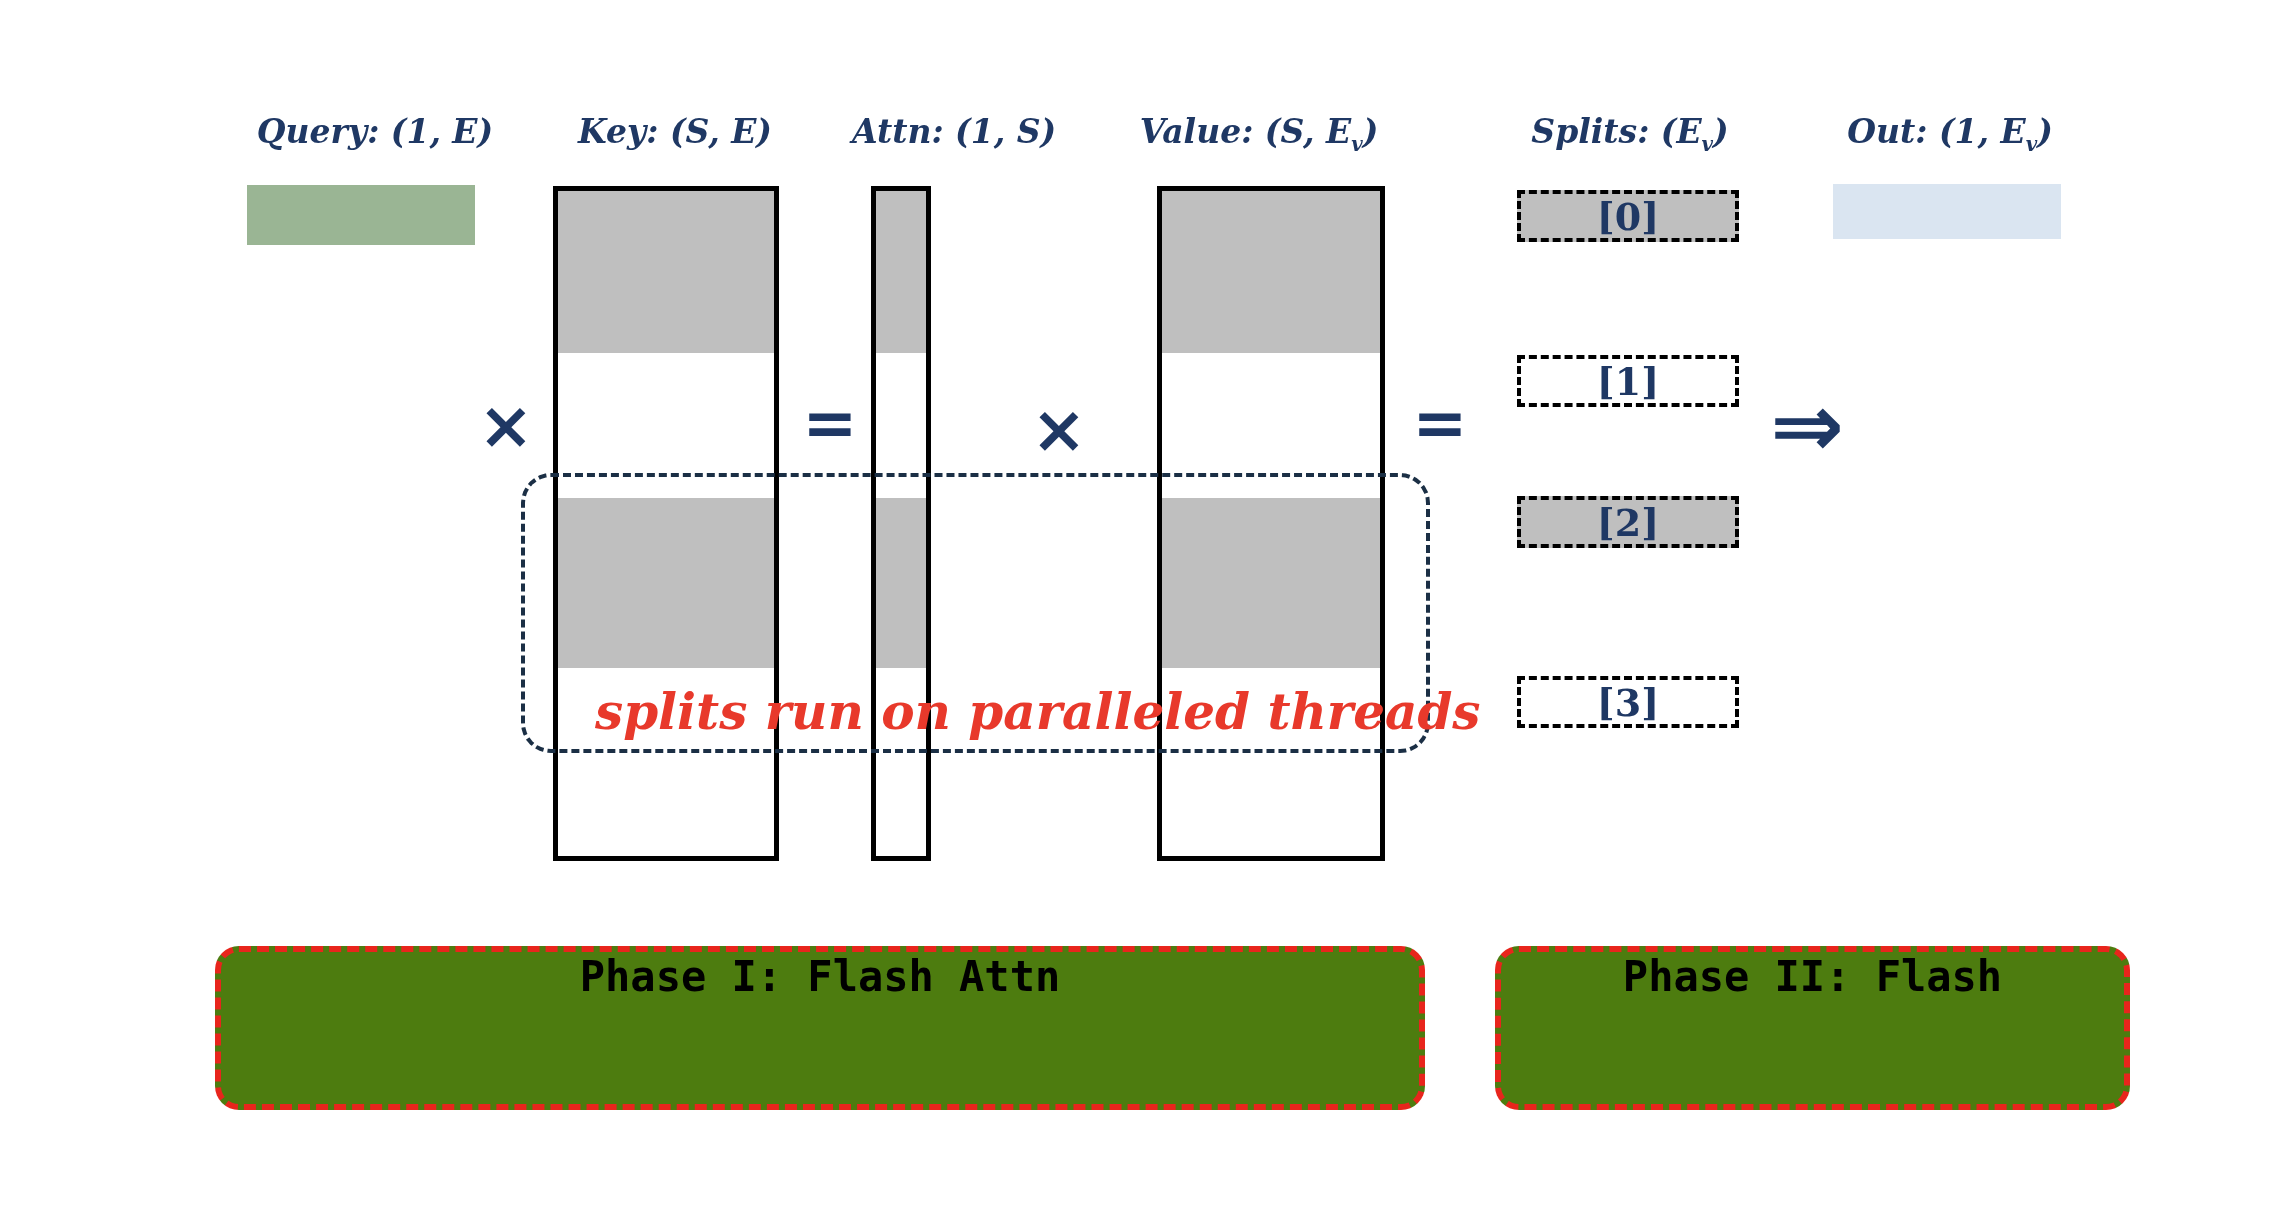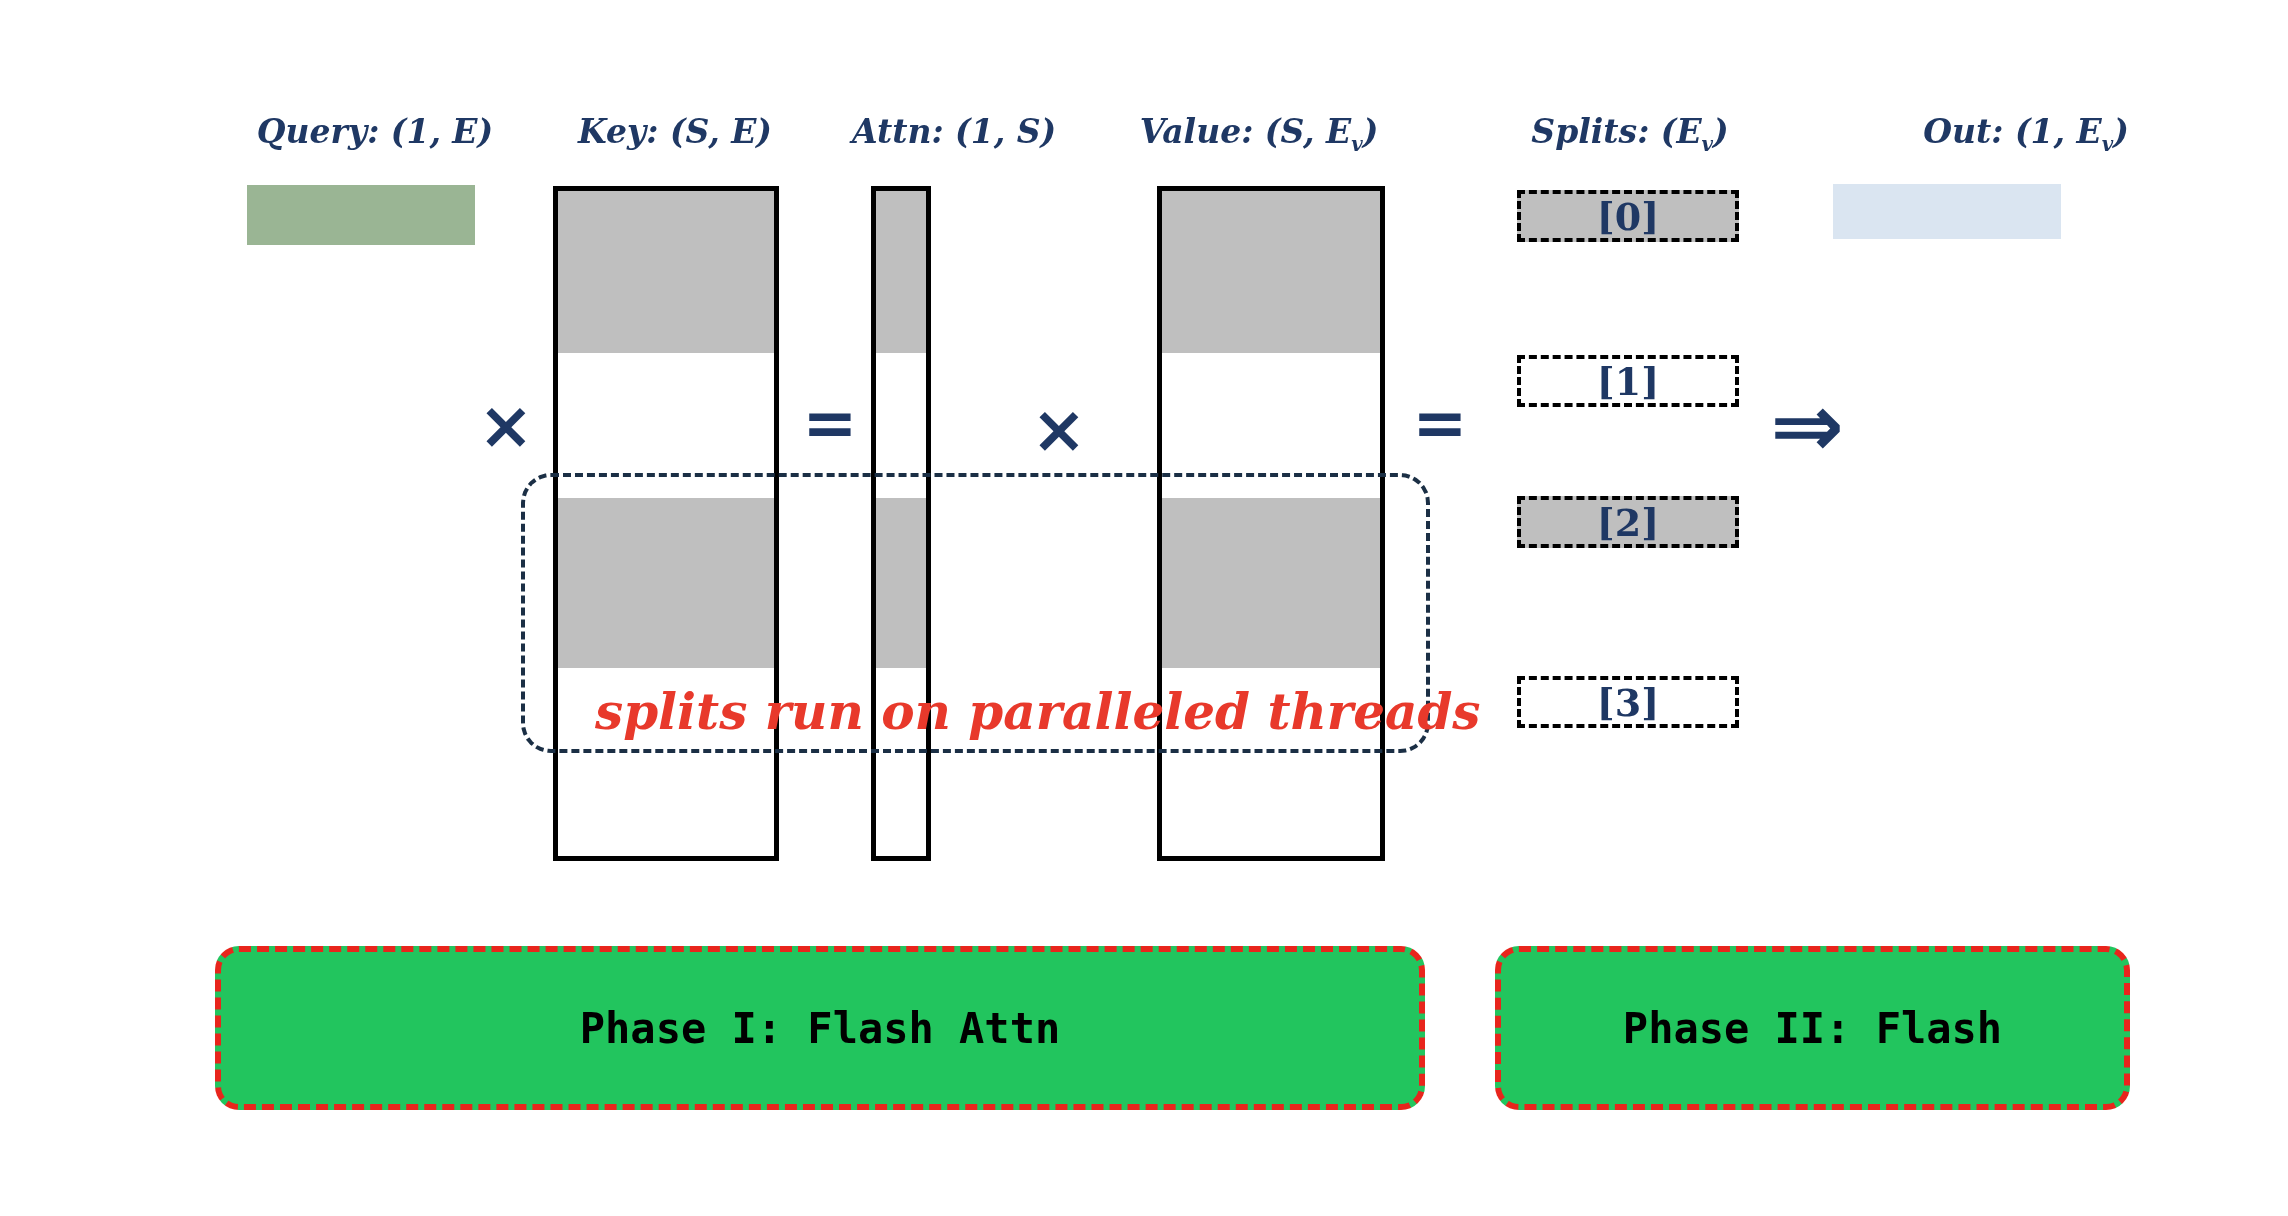--- a/index.html
+++ b/index.html
@@ -18,21 +18,21 @@
     font-family:"DejaVu Serif", serif;
     font-style:italic;font-weight:bold;font-size:33px;
     color:#1F3864;white-space:nowrap;
   }
   .hdr sub{font-size:0.6em;line-height:0;}
   .hdr-query{left:195px;}
   .hdr-key{left:495px;}
   .hdr-attn{left:774px;}
   .hdr-value{left:1079px;}
   .hdr-splits{left:1450px;}
-  .hdr-out{left:1846px;}
+  .hdr-out{left:1770px;}
 
   
   .qrect{position:absolute;left:247px;top:185px;width:228px;height:60px;background:#9AB594;}
   .out-rect{position:absolute;left:1833px;top:184px;width:228px;height:55px;background:#DAE5F1;}
 
   
   .matrix{
     position:absolute;top:186px;height:675px;
     background:#ffffff;border:5px solid #000;box-sizing:border-box;
   }
@@ -81,23 +81,23 @@
   .s2{top:496px;}
   .s3{top:676px;}
   .split span{
     font-family:"DejaVu Serif", serif;font-weight:bold;
     font-size:38px;color:#1F3864;
   }
 
   
   .phase{
     position:absolute;top:946px;height:164px;
-    background:#22c55e;border:6px dashed #E8251C;border-radius:24px;
+    background:#4d7c0f;border:6px dashed #E8251C;border-radius:24px;
     box-sizing:border-box;
-    display:flex;align-items:center;justify-content:center;
+    display:flex;align-items:flex-start;justify-content:center;
   }
   .phase-1{left:215px;width:1210px;}
   .phase-2{left:1495px;width:635px;}
   .phase span{
     font-family:"DejaVu Sans Mono", monospace;font-weight:bold;
     font-size:42px;color:#000000;white-space:nowrap;
   }
 </style>
 </head>
 <body>

